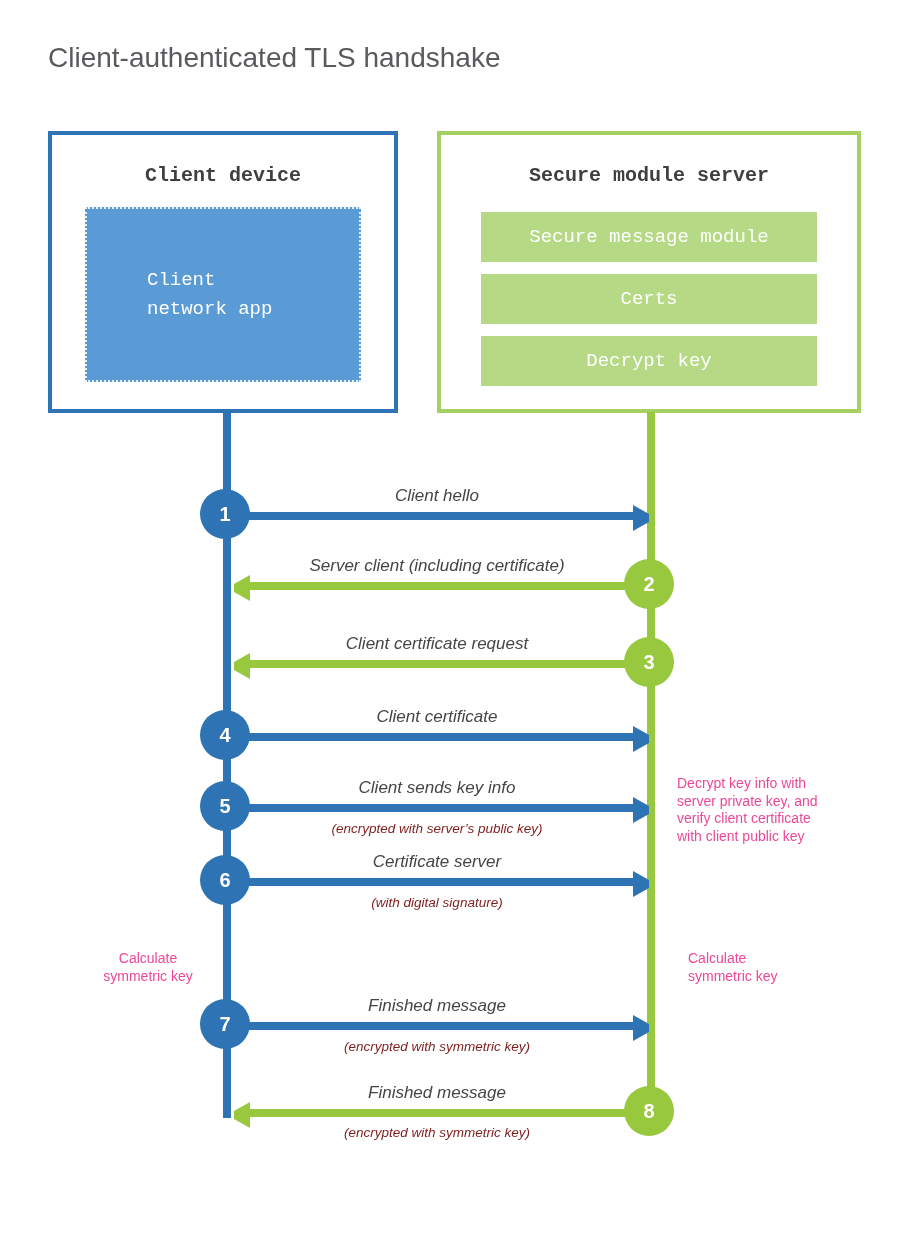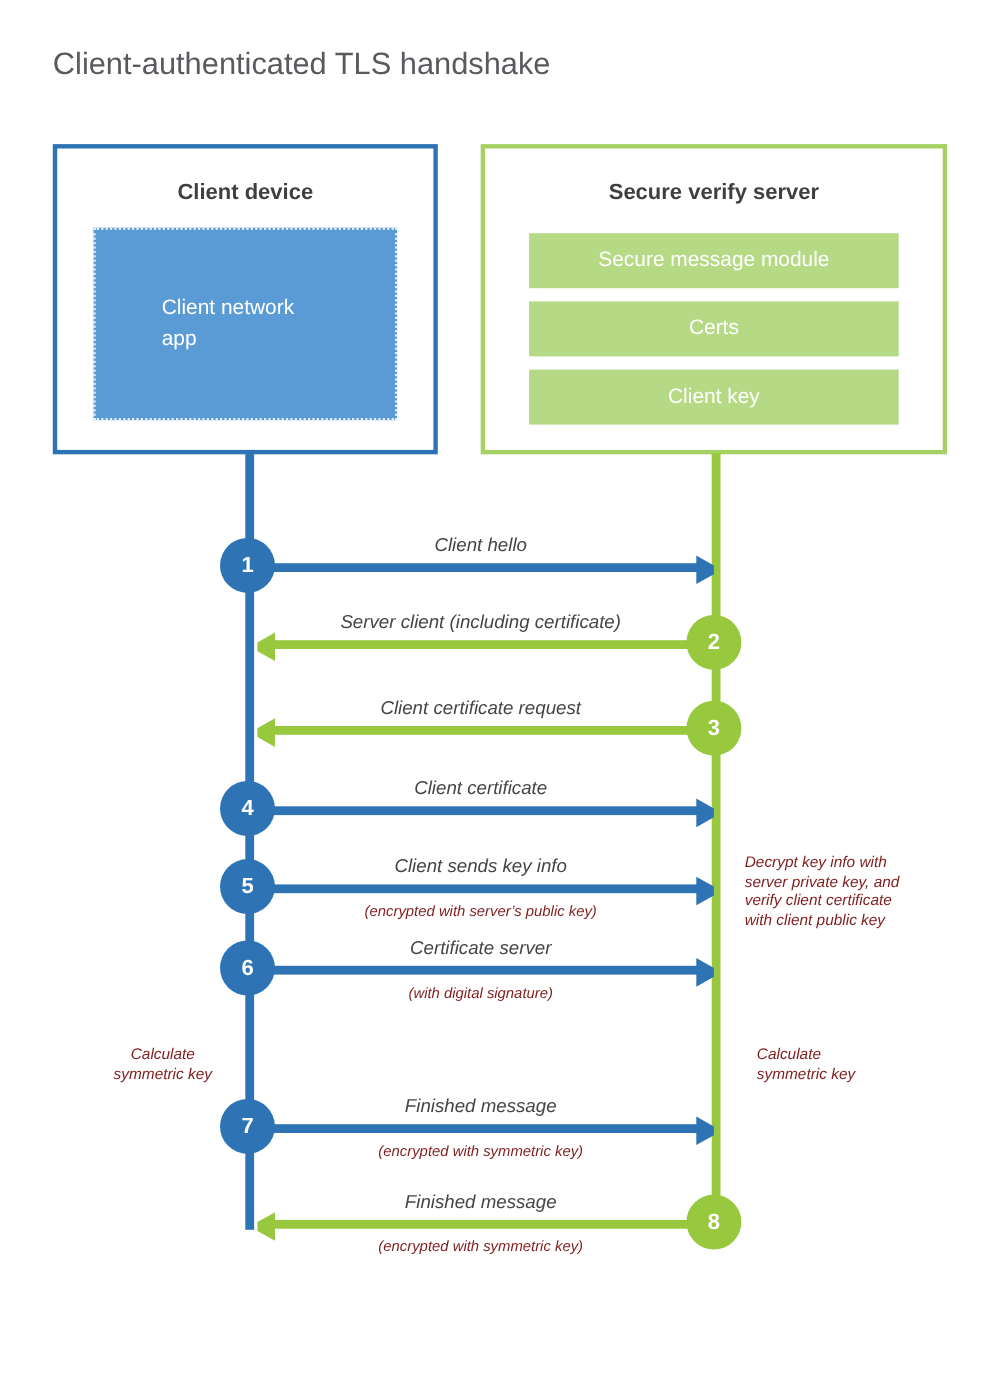--- a/index.html
+++ b/index.html
@@ -13,21 +13,21 @@
   html,body{background:#ffffff;}
   body{font-family:"Liberation Sans","DejaVu Sans",sans-serif;}
   .canvas{
     position:relative;width:900px;height:1256px;background:#ffffff;overflow:hidden;
   }
   .page-title{
     position:absolute;left:36px;top:30px;
     font-size:28px;font-weight:300;color:#595a5e;letter-spacing:0px;
   }
   
-  .actor-box{position:absolute;top:123px;height:282px;background:#fff;}
+  .actor-box{position:absolute;top:123px;height:282px;background:#fff;font-family:Liberation Mono, monospace;}
   .client-box{left:40px;width:350px;border:4px solid var(--blue);}
   .server-box{left:429px;width:424px;border:4px solid var(--green-border);}
   .actor-title{
     position:absolute;left:0;right:0;top:25px;text-align:center;
     font-size:20px;font-weight:700;color:#3f3f3f;
   }
   .app-box{
     position:absolute;left:33px;top:72px;width:276px;height:175px;
     background:var(--blue-fill);
     border:2px dotted rgba(255,255,255,0.85);
@@ -57,42 +57,42 @@
     color:#ffffff;font-size:20px;font-weight:700;
   }
   .step-circle.blue{background:var(--blue);}
   .step-circle.green{background:var(--green);}
   .msg-label{
     position:absolute;left:229px;width:400px;text-align:center;
     font-size:17px;color:#454545;font-style:italic;
   }
   .msg-sub{font-size:13.5px;color:#7f1d1d;}
   .side-note{
-    position:absolute;font-size:14px;line-height:1.25;color:#7f1d1d;font-style:italic;
+    position:absolute;font-size:14px;line-height:1.25;color:#ec4899;
   }
 </style>
 </head>
 <body>
 
 <div class="canvas">
 
   <div class="page-title">Client-authenticated TLS handshake</div>
 
   <div class="actor-box client-box">
     <div class="actor-title">Client device</div>
     <div class="app-box">
       <span>Client network app</span>
     </div>
   </div>
 
   <div class="actor-box server-box">
-    <div class="actor-title">Secure verify server</div>
+    <div class="actor-title">Secure module server</div>
     <div class="module-bar" style="top:77px">Secure message module</div>
     <div class="module-bar" style="top:139px">Certs</div>
-    <div class="module-bar" style="top:201px">Client key</div>
+    <div class="module-bar" style="top:201px">Decrypt key</div>
   </div>
 
   <div class="lifeline blue"></div>
   <div class="lifeline green"></div>
 
   <div>
     <div class="arrow-line blue" style="left:217px;top:504px;width:410px"></div>
     <div class="arrow-head head-right" style="left:625px;top:497px"></div>
     <div class="msg-label" style="top:474px">Client hello</div>
     <div class="step-circle blue" style="left:192px;top:481px">1</div>

